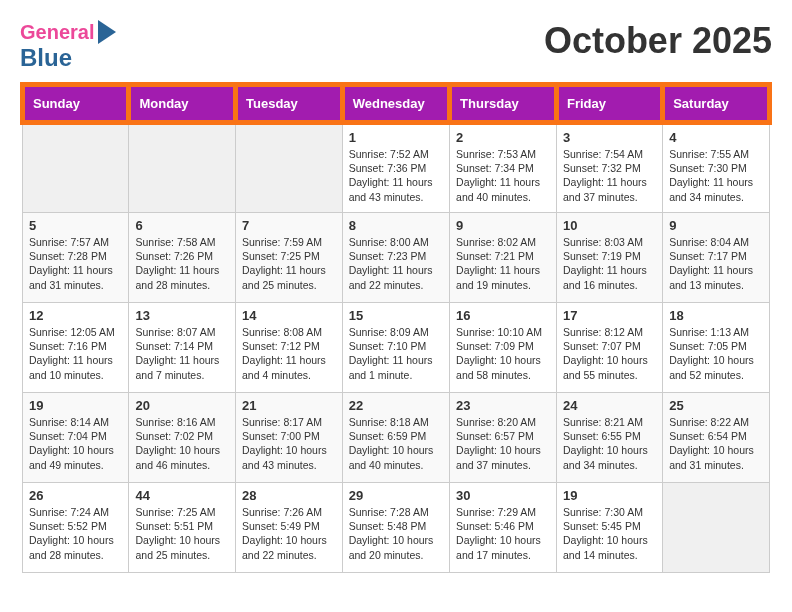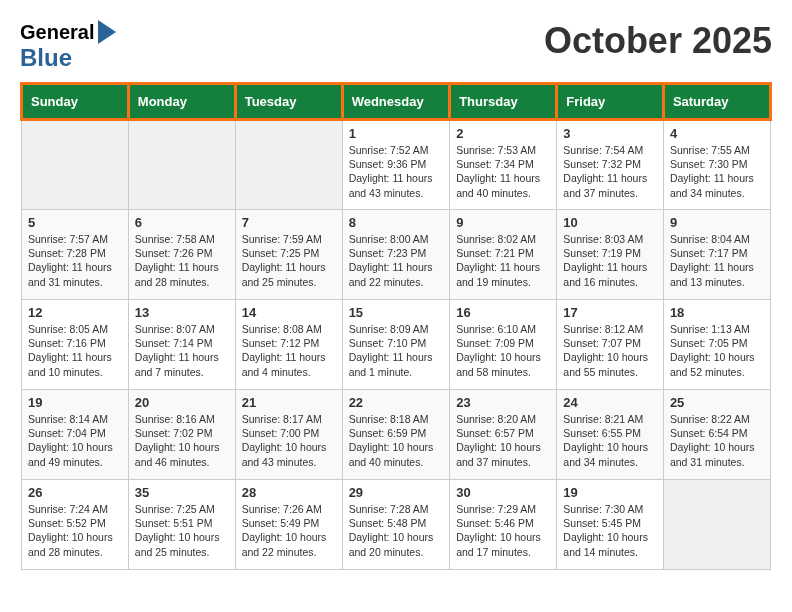--- a/index.html
+++ b/index.html
@@ -21,21 +21,21 @@
       flex-direction: column;
       align-items: flex-start;
     }
     .logo-top {
       display: flex;
       align-items: center;
     }
     .logo-general {
       font-size: 20px;
       font-weight: bold;
-      color: #000000;
+      color: #ec4899;
     }
     .logo-arrow {
       width: 0;
       height: 0;
       border-left: 18px solid #2a6496;
       border-top: 12px solid transparent;
       border-bottom: 12px solid transparent;
       margin-left: 4px;
     }
     .logo-blue {
@@ -54,26 +54,26 @@
     .location {
       font-size: 16px;
       color: #555;
     }
     .calendar {
       width: 100%;
       border-collapse: collapse;
       border: 1px solid #ccc;
     }
     .calendar th {
-      background-color: #15803d;
+      background-color: #a21caf;
       color: white;
       text-align: left;
       padding: 9px 8px;
       font-size: 13px;
-      border: 3px solid #f97316;
+      border: 5px solid #f97316;
     }
     .calendar td {
       border: 1px solid #ccc;
       vertical-align: top;
       padding: 5px 6px;
       width: 108px;
       height: 90px;
       background: #fff;
       font-size: 11px;
       color: #333;
@@ -124,21 +124,21 @@
       </tr>
   </thead>
   <tbody id="calendar-body">
   <tr>
         <td class="empty-cell"></td>
         <td class="empty-cell"></td>
         <td class="empty-cell"></td>
         <td>
           <div class="day-num">1</div>
           <div class="cell-info">Sunrise: 7:52 AM
-Sunset: 9:36 PM
+Sunset: 7:36 PM
 Daylight: 11 hours
 and 43 minutes.</div>
         </td>
         <td>
           <div class="day-num">2</div>
           <div class="cell-info">Sunrise: 7:53 AM
 Sunset: 7:34 PM
 Daylight: 11 hours
 and 40 minutes.</div>
         </td>
@@ -204,21 +204,21 @@
           <div class="day-num">9</div>
           <div class="cell-info">Sunrise: 8:04 AM
 Sunset: 7:17 PM
 Daylight: 11 hours
 and 13 minutes.</div>
         </td>
       </tr>
       <tr>
         <td>
           <div class="day-num">12</div>
-          <div class="cell-info">Sunrise: 8:05 AM
+          <div class="cell-info">Sunrise: 12:05 AM
 Sunset: 7:16 PM
 Daylight: 11 hours
 and 10 minutes.</div>
         </td>
         <td>
           <div class="day-num">13</div>
           <div class="cell-info">Sunrise: 8:07 AM
 Sunset: 7:14 PM
 Daylight: 11 hours
 and 7 minutes.</div>
@@ -232,21 +232,21 @@
         </td>
         <td>
           <div class="day-num">15</div>
           <div class="cell-info">Sunrise: 8:09 AM
 Sunset: 7:10 PM
 Daylight: 11 hours
 and 1 minute.</div>
         </td>
         <td>
           <div class="day-num">16</div>
-          <div class="cell-info">Sunrise: 6:10 AM
+          <div class="cell-info">Sunrise: 10:10 AM
 Sunset: 7:09 PM
 Daylight: 10 hours
 and 58 minutes.</div>
         </td>
         <td>
           <div class="day-num">17</div>
           <div class="cell-info">Sunrise: 8:12 AM
 Sunset: 7:07 PM
 Daylight: 10 hours
 and 55 minutes.</div>
@@ -312,21 +312,21 @@
       </tr>
       <tr>
         <td>
           <div class="day-num">26</div>
           <div class="cell-info">Sunrise: 7:24 AM
 Sunset: 5:52 PM
 Daylight: 10 hours
 and 28 minutes.</div>
         </td>
         <td>
-          <div class="day-num">35</div>
+          <div class="day-num">44</div>
           <div class="cell-info">Sunrise: 7:25 AM
 Sunset: 5:51 PM
 Daylight: 10 hours
 and 25 minutes.</div>
         </td>
         <td>
           <div class="day-num">28</div>
           <div class="cell-info">Sunrise: 7:26 AM
 Sunset: 5:49 PM
 Daylight: 10 hours

